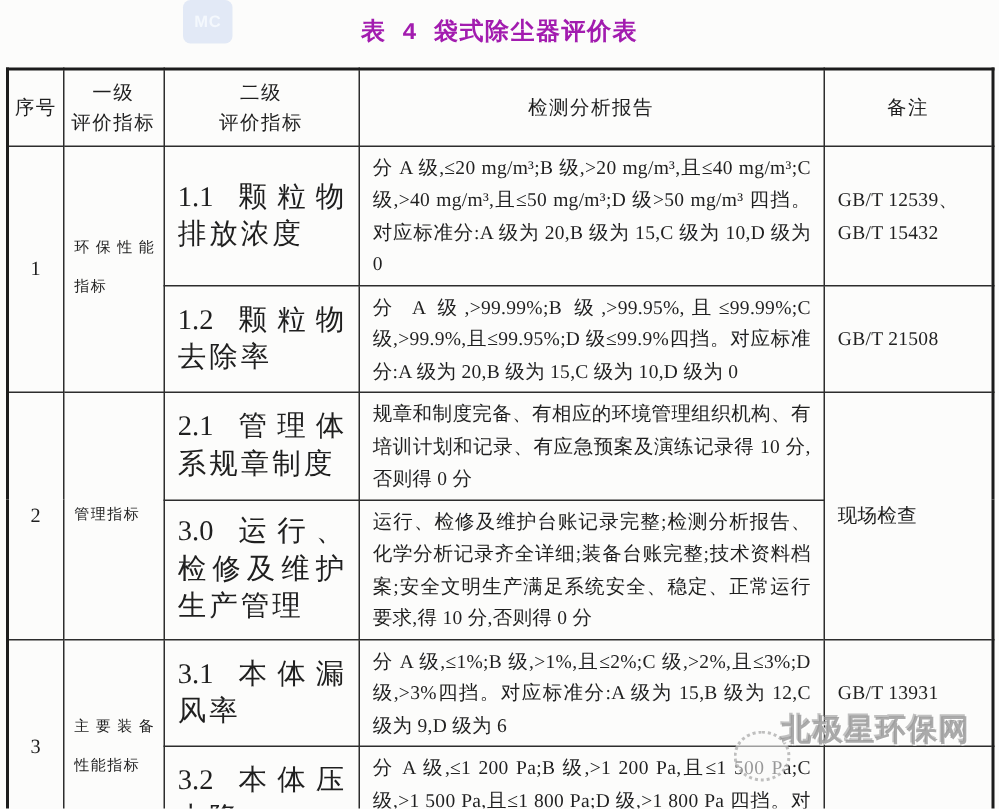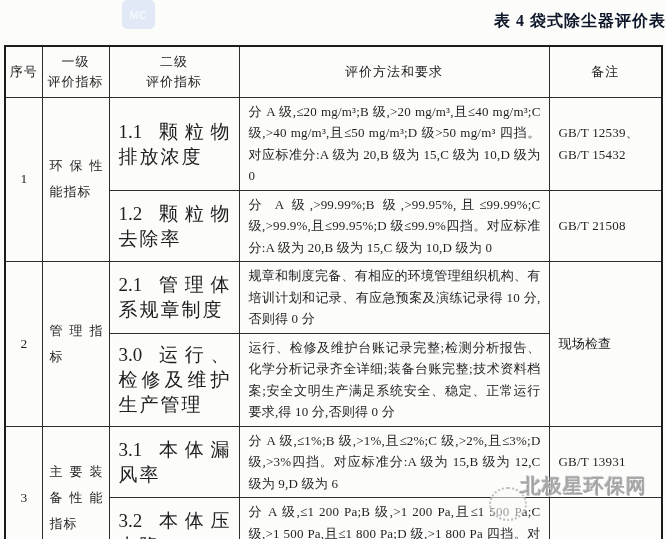--- a/index.html
+++ b/index.html
@@ -12,42 +12,42 @@
   }
   .corner-logo{
     position:absolute;left:122px;top:0;width:33px;height:29px;
     background:#e2e9f6;border-radius:5px;
     display:flex;align-items:center;justify-content:center;
     color:#f4f8fd;font-size:11px;font-weight:bold;
     font-family:"Liberation Sans",sans-serif;letter-spacing:.5px;
   }
   .doc-title{
     position:absolute;top:11px;left:0;width:100%;
-    text-align:right;font-size:16px;font-weight:bold;
-    letter-spacing:1px;color:#0f172a;
+    text-align:center;font-size:16px;font-weight:bold;
+    letter-spacing:1px;color:#a21caf;font-family:Liberation Mono, monospace;
   }
   .tbl-wrap{position:absolute;left:4px;top:45px;}
   table{
     border-collapse:collapse;table-layout:fixed;width:657px;
     border:2px solid #1c1c1c;border-bottom:3px solid #141414;
   }
   td,th{
     border:1px solid #2d2d2d;
     font-size:13px;font-weight:normal;
     vertical-align:middle;
     overflow:hidden;
     padding:0;
   }
   th.head{
     text-align:center;white-space:pre-line;line-height:20px;
     letter-spacing:1px;
   }
   td.no-cell{text-align:center;font-size:13.5px;}
   td.lv1-cell{
-    padding:0 5px 0 7px;line-height:26px;font-size:13px;
+    padding:0 5px 0 7px;line-height:26px;font-size:10px;
     letter-spacing:1px;text-align:justify;
   }
   td.lv2-cell{
     padding:2px 7px 2px 9px;line-height:25px;font-size:19px;
     text-align:justify;text-align-last:left;
   }
   td.lv2-cell .code{margin-right:12px;letter-spacing:0;}
   td.lv2-cell .nm{letter-spacing:2px;}
   td.method-cell{
     padding:3px 8px 3px 9px;line-height:21.5px;
@@ -89,21 +89,21 @@
         <col style="width:310px">
         <col style="width:113px">
     </colgroup>
     <thead>
       <tr style="height:51px">
         <th class="head">序号</th>
         <th class="head">一级
 评价指标</th>
         <th class="head">二级
 评价指标</th>
-        <th class="head">评价方法和要求</th>
+        <th class="head">检测分析报告</th>
         <th class="head">备注</th>
       </tr>
     </thead>
     <tbody>
       <tr style="height:92px">
         <td class="no-cell" rowspan="2">1</td>
         <td class="lv1-cell" rowspan="2">环保性能指标</td>
         <td class="lv2-cell"><span class="code">1.1</span><span class="nm">颗粒物排放浓度</span></td>
         <td class="method-cell">分 A 级,≤20 mg/m³;B 级,&gt;20 mg/m³,且≤40 mg/m³;C 级,&gt;40 mg/m³,且≤50 mg/m³;D 级&gt;50 mg/m³ 四挡。对应标准分:A 级为 20,B 级为 15,C 级为 10,D 级为 0</td>
         <td class="remark-cell">GB/T 12539、

